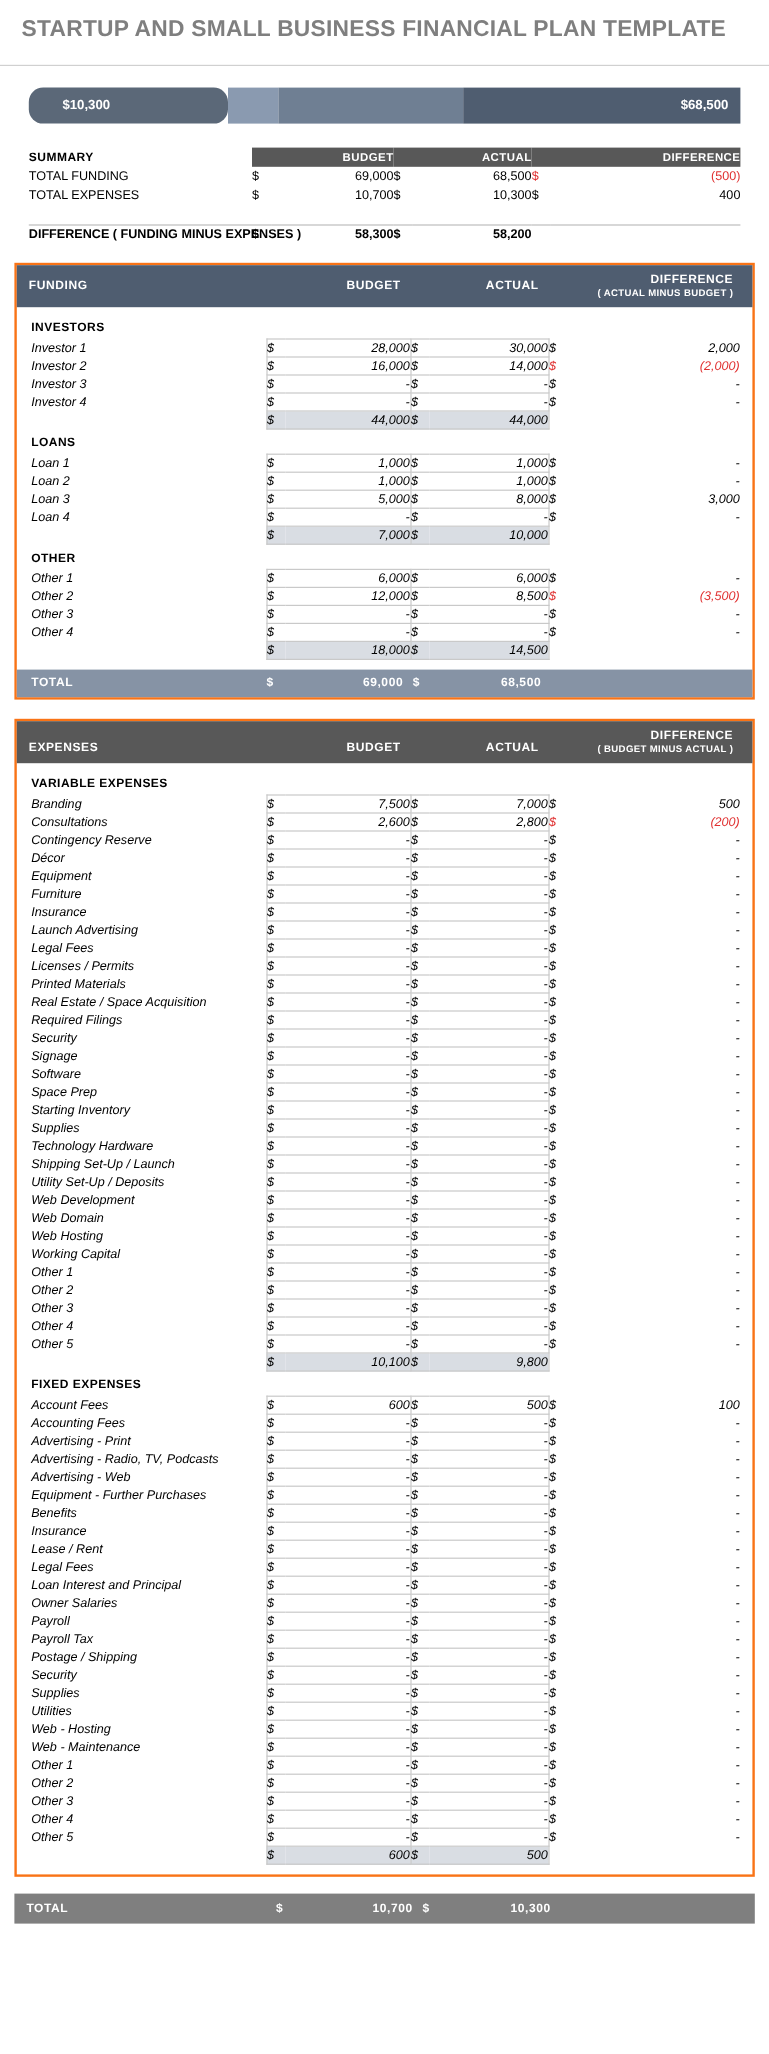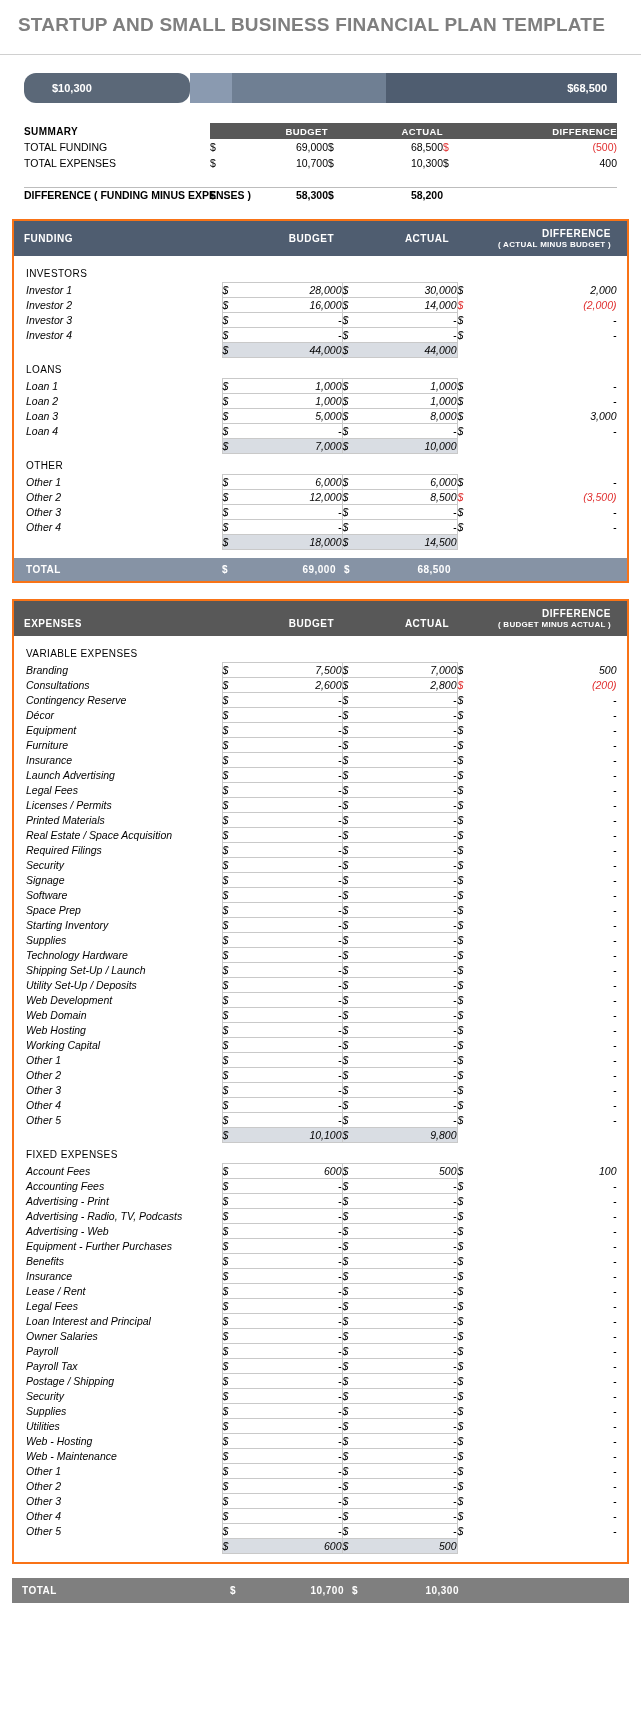--- a/index.html
+++ b/index.html
@@ -137,21 +137,21 @@
     letter-spacing: 0.5px;
   }
   .ph-title { flex: 0 0 190px; }
   .ph-budget { flex: 0 0 120px; text-align: right; }
   .ph-actual { flex: 0 0 115px; text-align: right; }
   .ph-diff { flex: 1; text-align: right; padding-right: 6px; }
   .ph-diff small { display:block; font-size: 8px; font-weight: bold; letter-spacing:0.3px; margin-top:1px;}
 
   .panel-body { padding: 6px 10px 8px 10px; }
   .grp-title {
-    font-weight: normal;
+    font-weight: bold;
     font-size: 10px;
     letter-spacing: 0.4px;
     padding: 6px 0 3px 2px;
   }
   .tbl { width: 100%; border-collapse: collapse; table-layout: fixed; font-style: italic; }
   .tbl col.c-label { width: 198px; }
   .tbl col.c-cur1  { width: 16px; }
   .tbl col.c-val1  { width: 104px; }
   .tbl col.c-cur2  { width: 16px; }
   .tbl col.c-val2  { width: 99px; }

